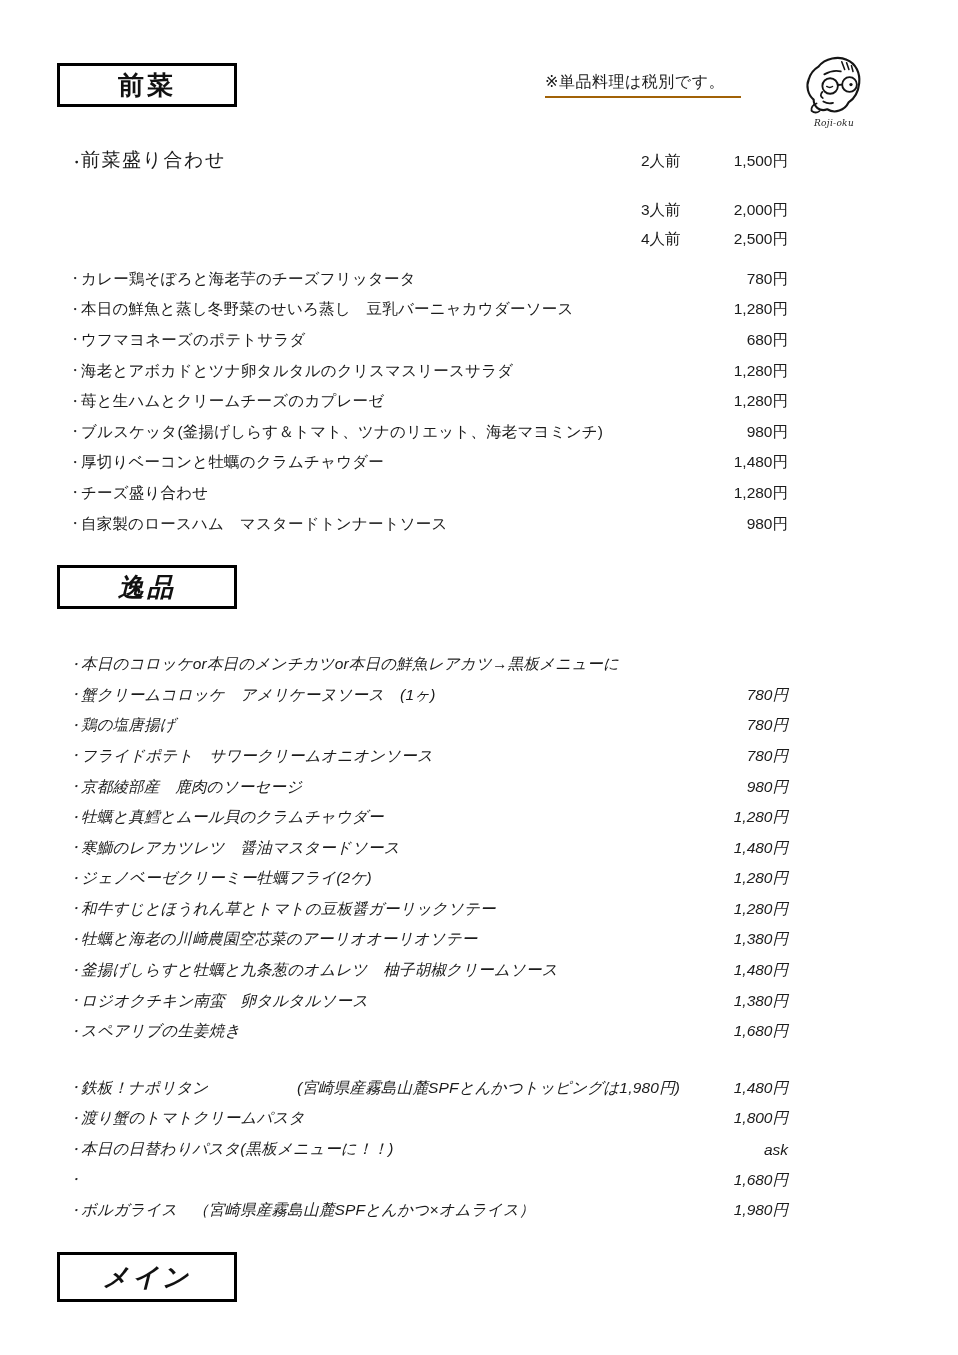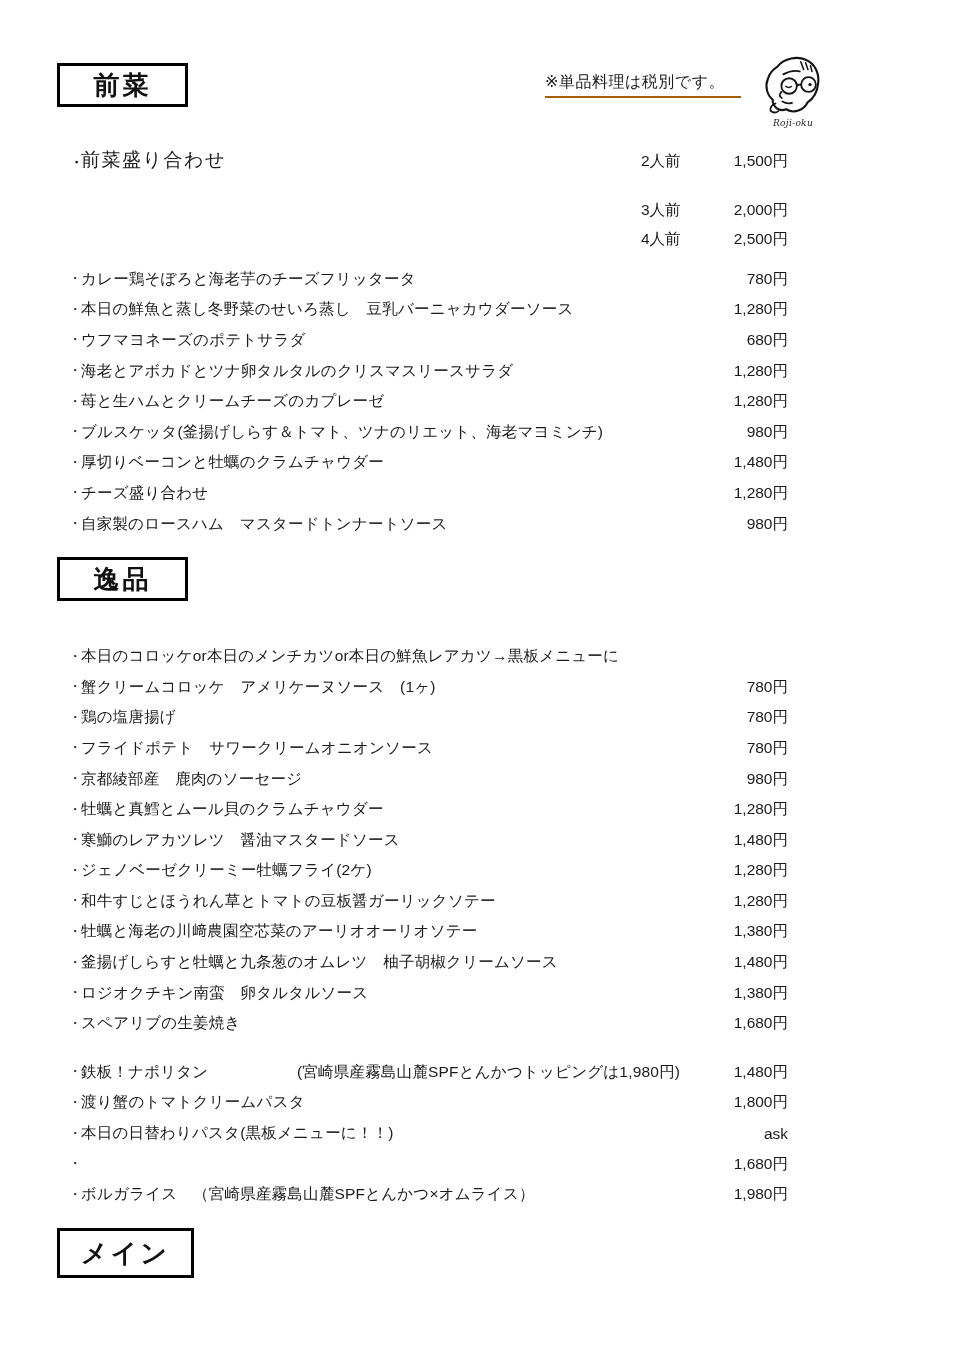--- a/index.html
+++ b/index.html
@@ -14,40 +14,40 @@
   
   .tax-note {
     position: absolute; left: 545px; top: 72px;
     font-size: 16px; letter-spacing: 0.5px;
     border-bottom: 2px solid #a16207;
     padding: 0 16px 3px 0;
     white-space: nowrap;
   }
 
   
-  .logo { position: absolute; left: 752px; top: 54px; width: 82px; text-align: center; }
+  .logo { position: absolute; left: 793px; top: 54px; width: 82px; text-align: center; }
   .logo svg { display: block; margin: 0 auto; }
   .logo-caption {
     font-family: "DejaVu Serif", serif; font-style: italic;
     font-size: 9px; color: #222; margin-top: 0px; letter-spacing: 0.3px;
   }
 
   
   .content { position: absolute; left: 57px; top: 63px; width: 733px; }
 
-  .menu-section + .menu-section { margin-top: 18px; }
+  .menu-section + .menu-section { margin-top: 26px; font-style: italic; }
 
   .section-header {
-    width: 131px; height: 44px;
+    width: 180px; height: 44px;
     border: 3px solid #000;
     display: flex; align-items: center; justify-content: center;
     margin-bottom: 40px;
     background: #fff;
   }
-  .menu-section:last-child .section-header { height: 50px; width: 137px; }
+  .menu-section:last-child .section-header { height: 50px; width: 180px; }
   .section-title {
     font-size: 26px; font-weight: bold; letter-spacing: 3px; color: #111;
     white-space: pre;
   }
 
   
   .featured-row {
     display: flex; align-items: flex-start;
     padding-left: 11px; padding-right: 2px;
     margin-bottom: 10px;

